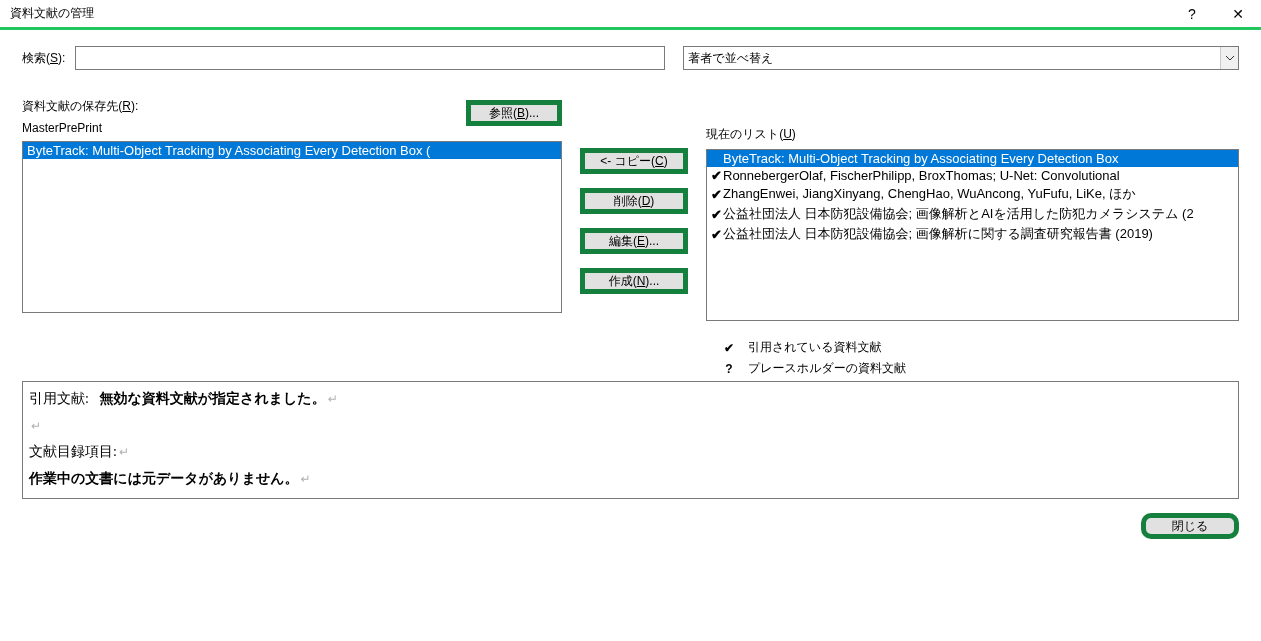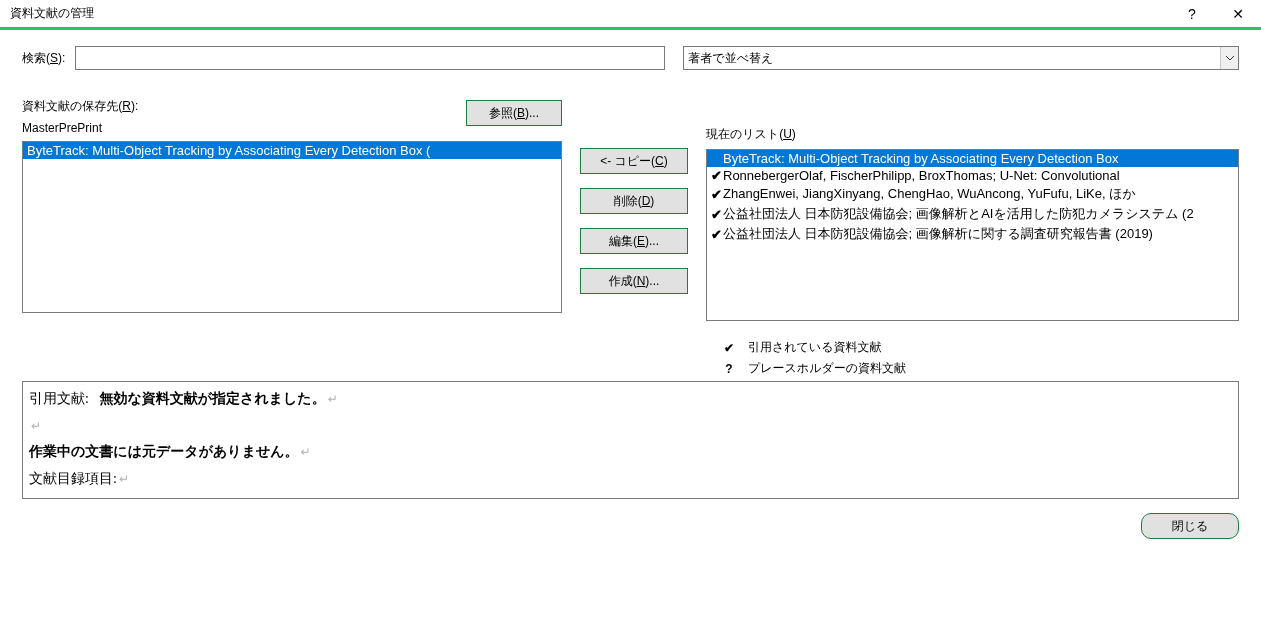--- a/index.html
+++ b/index.html
@@ -76,21 +76,21 @@
 }
 .left-col { width: 540px; }
 .left-head {
   display: flex;
   align-items: flex-start;
 }
 .left-head-text { flex: 1; }
 .left-head-text .row1 { margin-bottom: 6px; }
 .left-head-text .row2 { margin-bottom: 6px; }
 .btn {
-  border: 1px solid #15803d;
+  border: 5px solid #15803d;
   background: #e1e1e1;
   height: 26px;
   min-width: 96px;
   padding: 0 8px;
   font-family: inherit;
   font-size: 12px;
   cursor: default;
   display: inline-flex;
   align-items: center;
   justify-content: center;
@@ -264,21 +264,21 @@
       </div>
     <div>
         <span class="sym">?</span>
         <span>プレースホルダーの資料文献</span>
       </div>
   </div>
 
   <div class="preview-box">
     <span class="para"><span>引用文献:</span>&nbsp;&nbsp;&nbsp;<b>無効な資料文献が指定されました。</b><span class="pmark">↵</span></span>
     <span class="para"><span class="pmark">↵</span></span>
+    <span class="para"><span>文献目録項目:</span><span class="pmark">↵</span></span>
     <span class="para"><b>作業中の文書には元データがありません。</b><span class="pmark">↵</span></span>
-    <span class="para"><span>文献目録項目:</span><span class="pmark">↵</span></span>
   </div>
 
   <div class="footer">
     <button class="btn">閉じる</button>
   </div>
 
 </div>
 
 </body></html>

